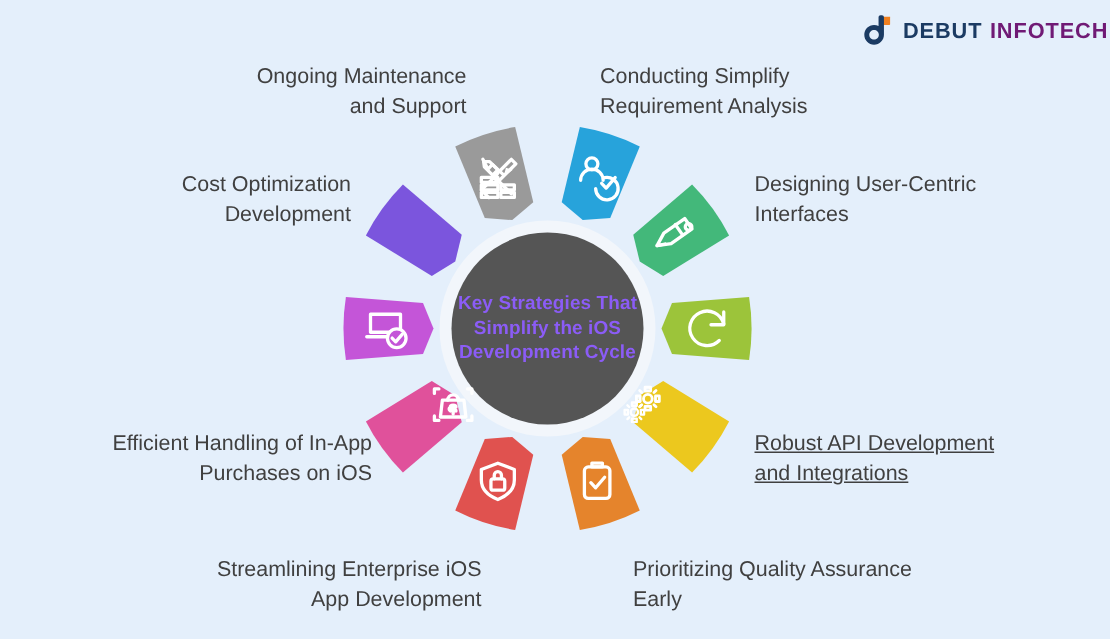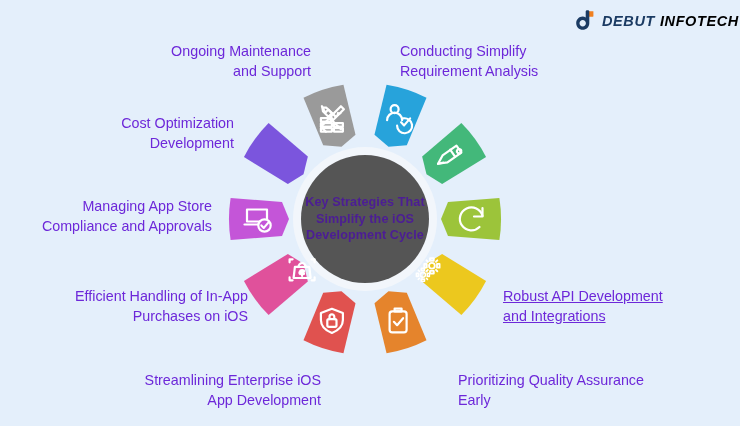--- a/index.html
+++ b/index.html
@@ -8,53 +8,53 @@
     background:#e4effb;
     font-family:"Liberation Sans","DejaVu Sans",sans-serif;
     overflow:hidden;position:relative;
     -webkit-font-smoothing:antialiased;
   }
   #stage{position:absolute;inset:0;}
 
   
   .logo{position:absolute;left:572px;top:9px;display:flex;align-items:center;gap:6px;}
   .logo-mark{width:24px;height:24px;position:relative;flex:0 0 auto;}
-  .logo-text{font-size:14.5px;font-weight:700;letter-spacing:.6px;display:flex;gap:5px;line-height:1;font-style:italic;}
+  .logo-text{font-size:14.5px;font-weight:700;letter-spacing:.6px;display:flex;gap:5px;line-height:1;}
   .logo-debut{color:#1b3b63;}
-  .logo-infotech{color:#000000;}
+  .logo-infotech{color:#701a75;}
 
   
   #wheel{position:absolute;left:228px;top:82px;width:274px;height:274px;}
   #wheel svg{display:block;width:274px;height:274px;overflow:visible;}
   .hub-text{
     position:absolute;left:50%;top:50%;transform:translate(-50%,-50%);
-    width:124px;text-align:center;color:#4c1d95;
+    width:124px;text-align:center;color:#8b5cf6;
     font-size:12.6px;font-weight:700;line-height:1.33;letter-spacing:.1px;
     pointer-events:none;
   }
 
   
   .lbl{
-    position:absolute;color:#6d28d9;font-size:14.3px;line-height:1.42;
+    position:absolute;color:#404040;font-size:14.3px;line-height:1.42;
     font-weight:400;white-space:pre-line;
   }
   .lbl.r{text-align:right;}
   .lbl.l{text-align:left;}
 
   .lbl-maint{left:34px;top:41px;width:277px;}
   .lbl-cost{left:34px;top:113px;width:200px;}
   .lbl-compliance{left:14px;top:196px;width:198px;}
   .lbl-purchases{left:8px;top:286px;width:240px;}
   .lbl-enterprise{left:78px;top:370px;width:243px;}
 
   .lbl-req{left:400px;top:41px;width:240px;}
   .lbl-ux{left:503px;top:113px;width:230px;}
   .lbl-agile{left:503px;top:196px;width:234px;}
   .lbl-api{left:503px;top:286px;width:232px;text-decoration:underline;}
-  .lbl-qa{left:422px;top:370px;width:250px;margin-left:36px;}
+  .lbl-qa{left:422px;top:370px;width:250px;}
 </style>
 </head>
 <body style="background: rgb(228, 239, 251);">
 
 <div id="stage">
 
   <div class="logo">
     <div class="logo-mark">
       <svg viewBox="0 0 24 24" width="24" height="24">
         <path d="M17.2 2.2h4.2v5.0c0 .3-.2.5-.5.5h-3.7c-.3 0-.5-.2-.5-.5V2.7c0-.3.2-.5.5-.5z" fill="#f08020"></path>
@@ -204,27 +204,27 @@
       </g>
     </svg>
 
     <div class="hub-text">Key Strategies That Simplify the iOS Development Cycle</div>
   </div>
 
   <div class="lbl r lbl-maint">Ongoing Maintenance
 and Support</div>
   <div class="lbl r lbl-cost">Cost Optimization
 Development</div>
-  <div class="lbl r lbl-compliance">Managing App Store
-Compliance and Approvals</div>
   <div class="lbl r lbl-purchases">Efficient Handling of In-App
 Purchases on iOS</div>
   <div class="lbl r lbl-enterprise">Streamlining Enterprise iOS
 App Development</div>
 
   <div class="lbl l lbl-req">Conducting Simplify
 Requirement Analysis</div>
+  <div class="lbl l lbl-ux">Designing User-Centric
+Interfaces</div>
   <div class="lbl l lbl-api">Robust API Development
 and Integrations</div>
   <div class="lbl l lbl-qa">Prioritizing Quality Assurance
 Early</div>
 
 </div>
 
 </body></html>

